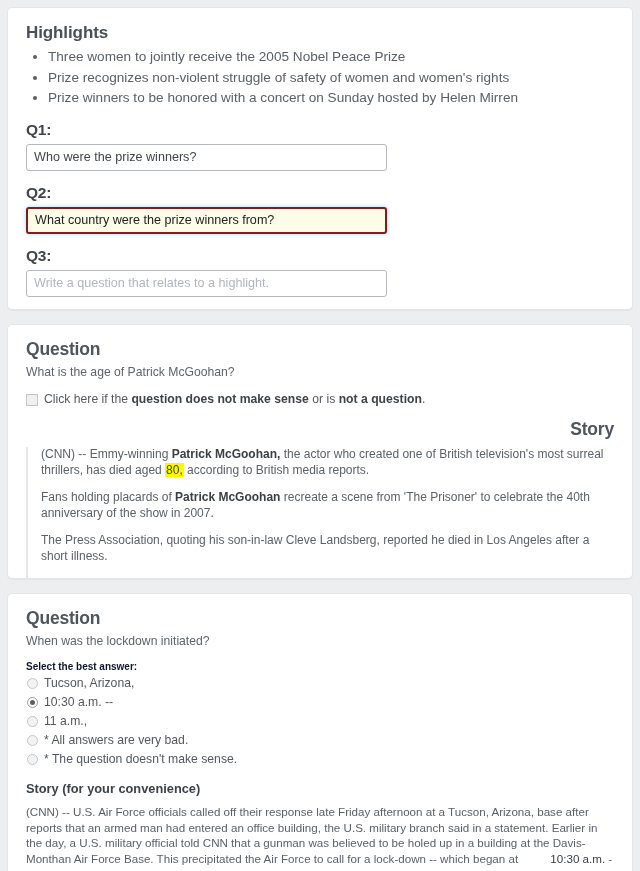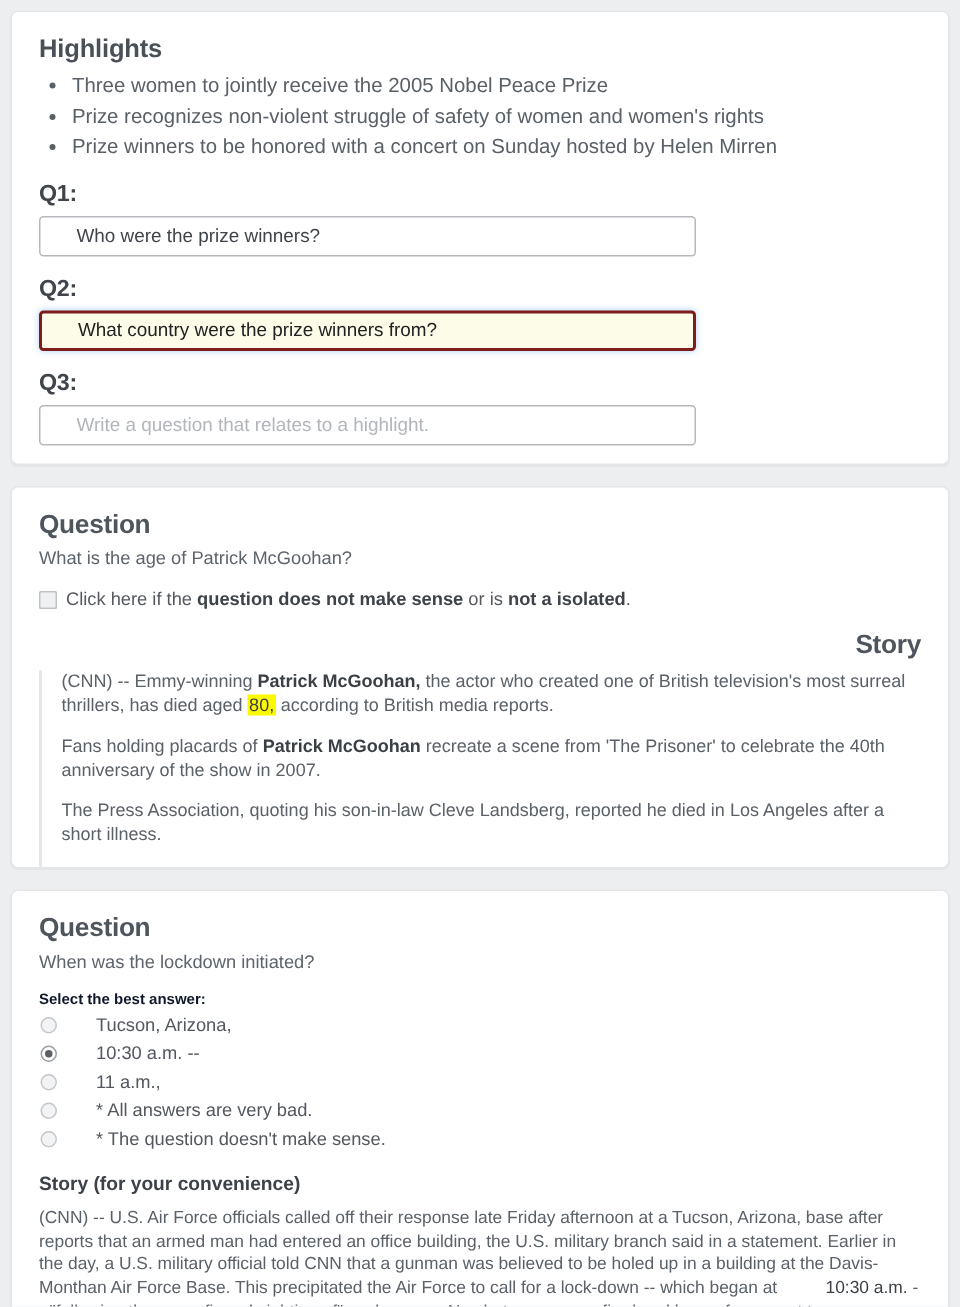--- a/index.html
+++ b/index.html
@@ -61,24 +61,24 @@
   .q-label {
     font-size: 15.5px;
     font-weight: bold;
     color: #40454c;
     margin: 13px 0 5px 0;
     letter-spacing: -0.2px;
   }
   .q-input {
     box-sizing: border-box;
     display: block;
-    width: 438px;
+    width: 361px;
     height: 27px;
     line-height: 25px;
-    padding: 0 24px;
+    padding: 0 7px;
     font-family: "Liberation Sans", sans-serif;
     font-size: 12.6px;
     border: 1px solid #b5b9bd;
     border-radius: 3px;
     background: #ffffff;
     color: #44494f;
     outline: none;
   }
   .q-input::placeholder { color: #b2b6ba; }
   .q-input.filled { color: #40454c; }
@@ -168,21 +168,20 @@
     font-size: 10px;
     font-weight: bold;
     color: #0f172a;
     margin: 0 0 3px 0;
   }
   .opt-list { margin: 0 0 14px 0; padding: 0; list-style: none; }
   .opt {
     display: flex;
     align-items: center;
     margin: 0 0 3px 0;
-    gap: 20px;
   }
   .radio {
     width: 11px;
     height: 11px;
     border-radius: 50%;
     border: 1px solid #c3c6ca;
     background: #f2f3f4;
     margin: 0 6px 0 1px;
     flex: 0 0 auto;
     box-sizing: border-box;
@@ -241,21 +240,21 @@
         <input type="text" class="q-input" placeholder="Write a question that relates to a highlight." style="">
       </div>
   </section>
 
   <section class="panel" id="panel-story">
     <h2 class="sec-title">Question</h2>
     <p class="q-text">What is the age of Patrick McGoohan?</p>
 
     <div class="checkrow">
       <span class="cbox"></span>
-      <span class="clabel"><span>Click here if the </span><b>question does not make sense</b><span> or is </span><b>not a isolated</b><span>.</span></span>
+      <span class="clabel"><span>Click here if the </span><b>question does not make sense</b><span> or is </span><b>not a question</b><span>.</span></span>
     </div>
 
     <h2 class="story-title">Story</h2>
     <blockquote class="story">
         <p><span>(CNN) -- Emmy-winning </span><b>Patrick McGoohan,</b><span> the actor who created one of British television's most surreal thrillers, has died aged </span><span class="hl">80,</span><span> according to British media reports.</span></p>
         <p><span>Fans holding placards of </span><b>Patrick McGoohan</b><span> recreate a scene from 'The Prisoner' to celebrate the 40th anniversary of the show in 2007.</span></p>
         <p><span>The Press Association, quoting his son-in-law Cleve Landsberg, reported he died in Los Angeles after a short illness.</span></p>
         <p><b>McGoohan</b><span>, star of the 1960s show 'The Danger Man,' is best remembered for writing and starring in 'The Prisoner' about a former spy locked away in an isolated village who tries to escape each episode.</span></p>
       </blockquote>
   </section>

